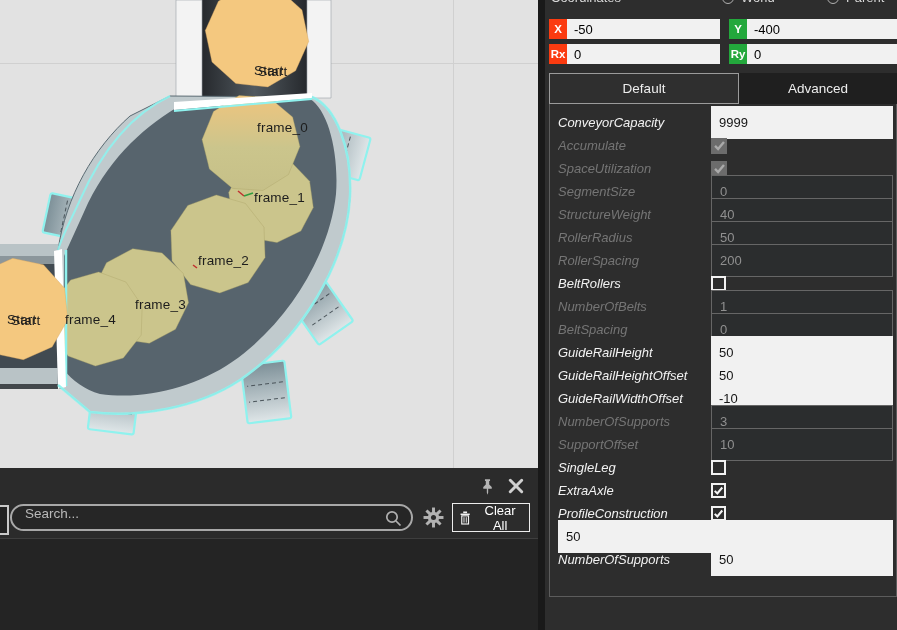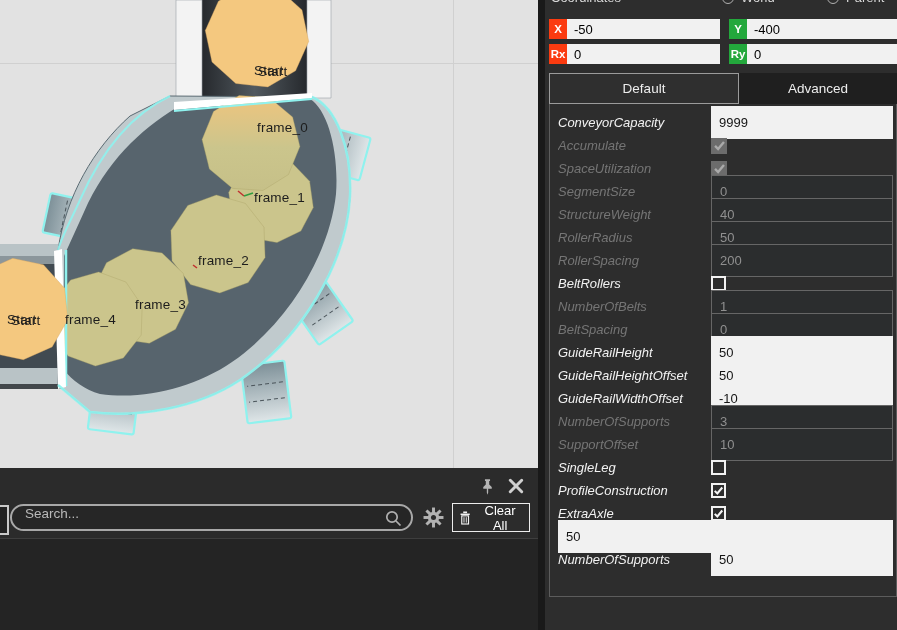--- a/index.html
+++ b/index.html
@@ -333,36 +333,36 @@
         </div>
         <div class="prop-row">
           <span class="plabel dis">SupportOffset</span>
           <div class="pinput dis">10</div>
         </div>
         <div class="prop-row">
           <span class="plabel">SingleLeg</span>
           <div class="cb"></div>
         </div>
         <div class="prop-row">
+          <span class="plabel">ExtraAxle</span>
+          <div class="cb">
+            <svg viewBox="0 0 14 14" width="13" height="13">
+              <path d="M2.2 7.5 L5.5 10.8 L11.8 3.2" fill="none" stroke="#f5f5f5" stroke-width="2.6"></path>
+            </svg>
+          </div>
+        </div>
+        <div class="prop-row">
           <span class="plabel">ProfileConstruction</span>
           <div class="cb">
             <svg viewBox="0 0 14 14" width="13" height="13">
               <path d="M2.2 7.5 L5.5 10.8 L11.8 3.2" fill="none" stroke="#f5f5f5" stroke-width="2.6"></path>
             </svg>
           </div>
         </div>
         <div class="prop-row">
-          <span class="plabel">ExtraAxle</span>
-          <div class="cb">
-            <svg viewBox="0 0 14 14" width="13" height="13">
-              <path d="M2.2 7.5 L5.5 10.8 L11.8 3.2" fill="none" stroke="#f5f5f5" stroke-width="2.6"></path>
-            </svg>
-          </div>
-        </div>
-        <div class="prop-row">
           <div class="pinput">50</div>
         </div>
         <div class="prop-row">
           <span class="plabel">NumberOfSupports</span>
           <div class="pinput">50</div>
         </div>
       </div>
   </div>
 </div>
 

